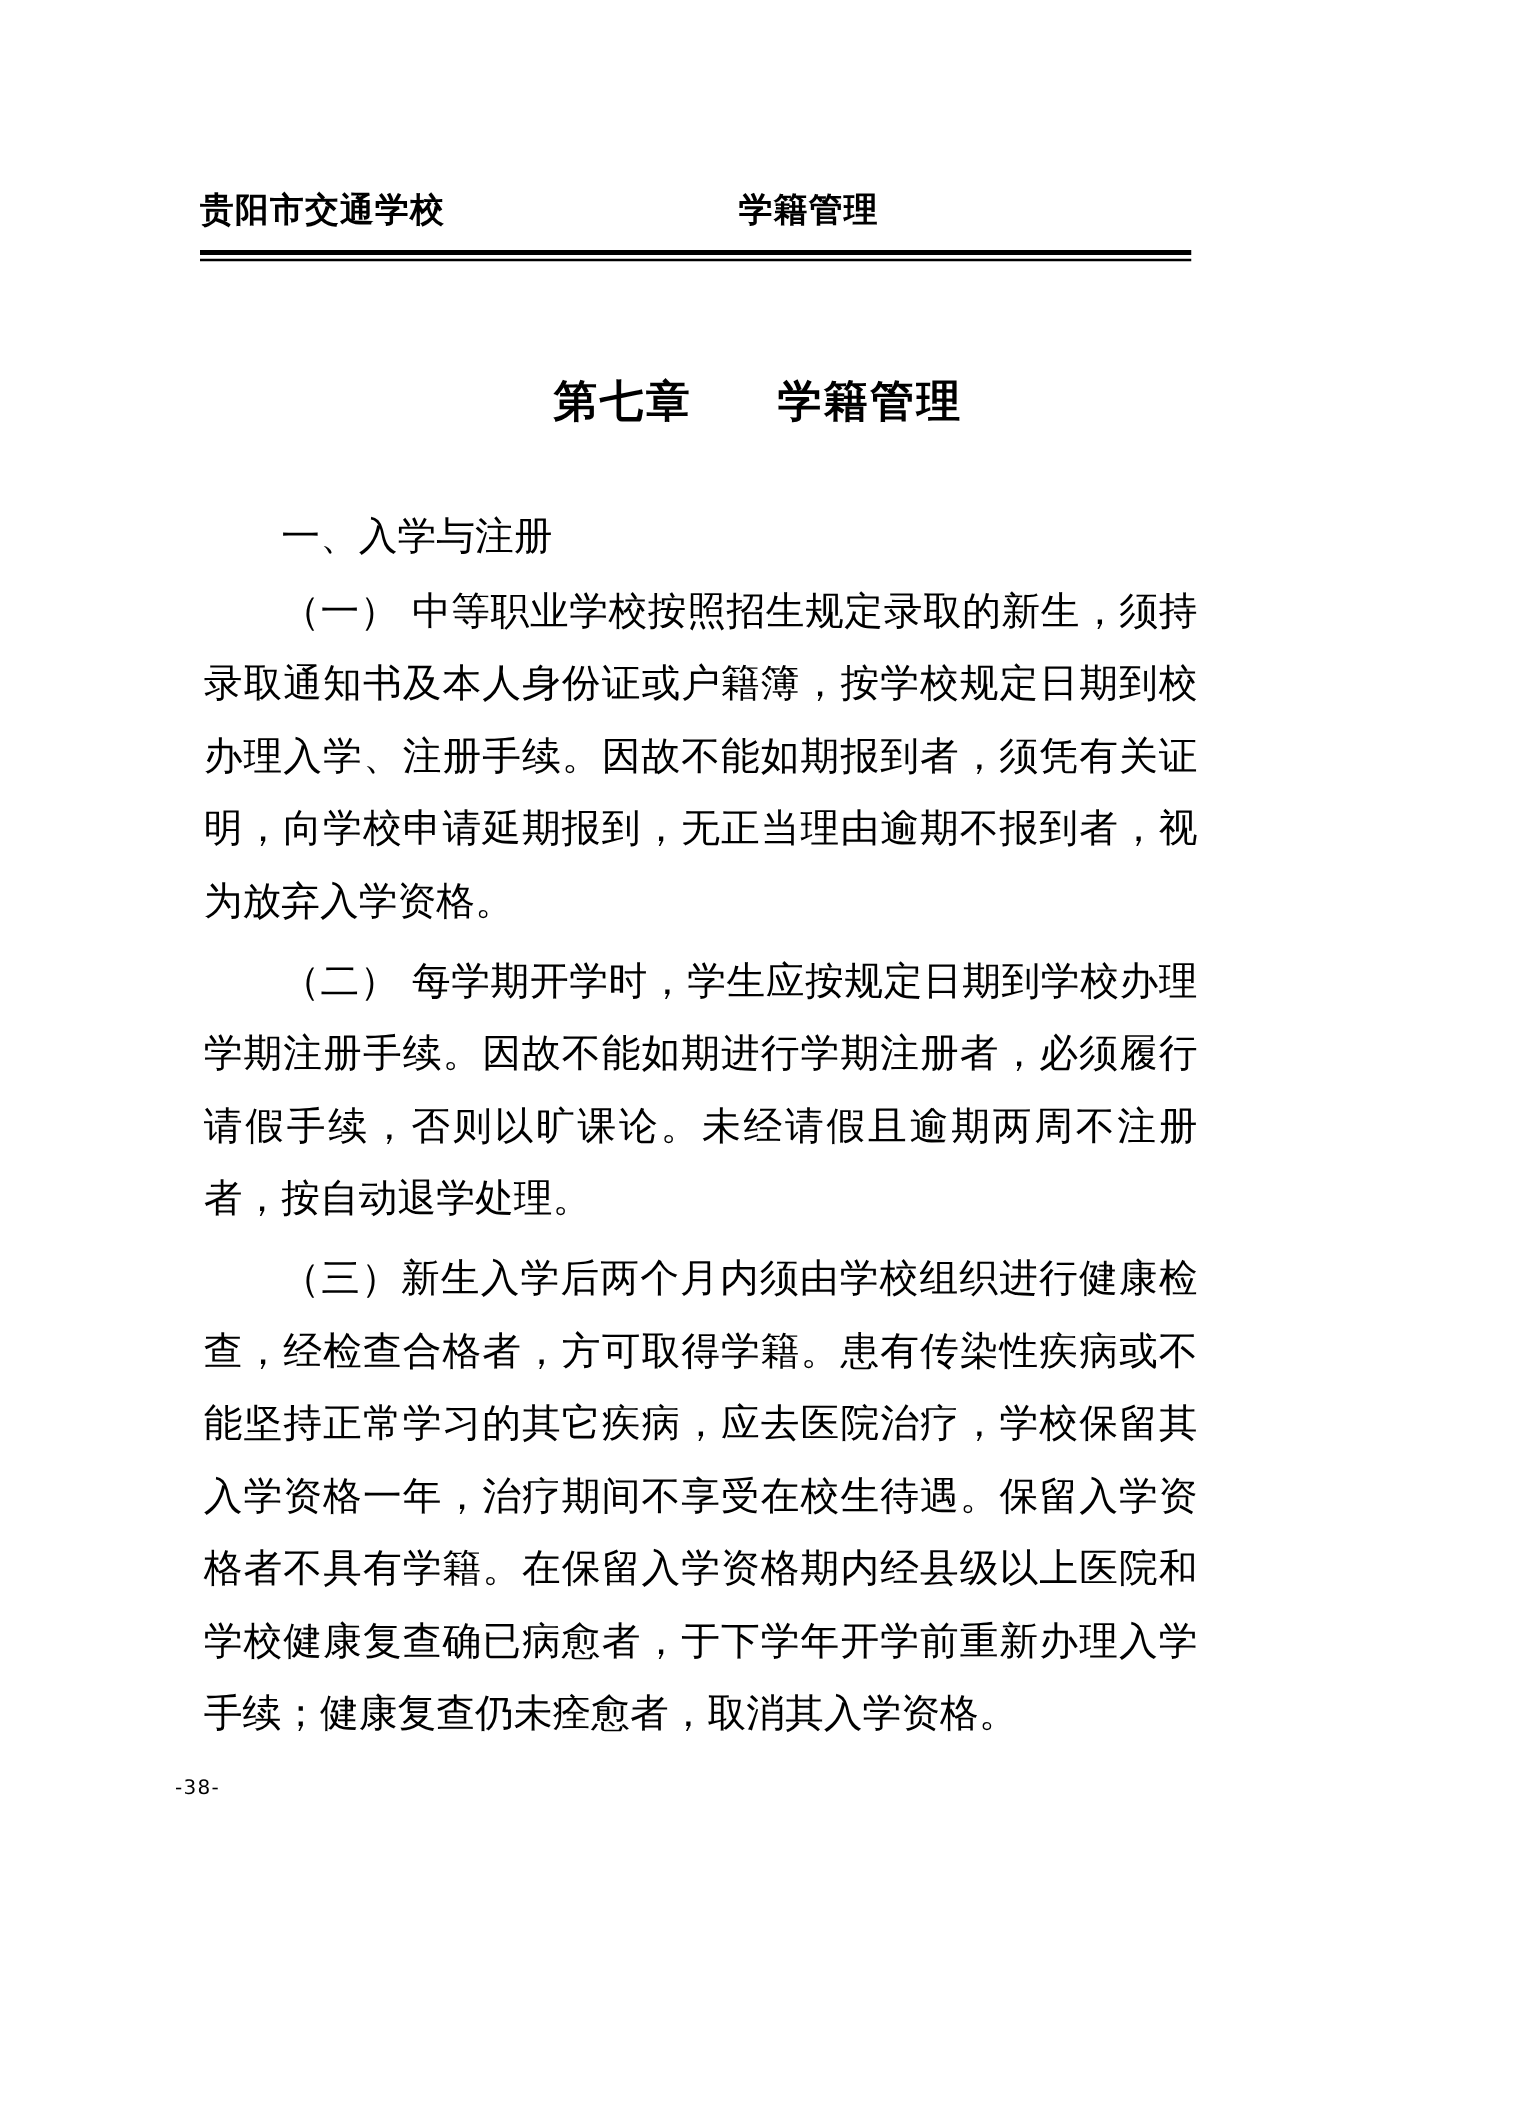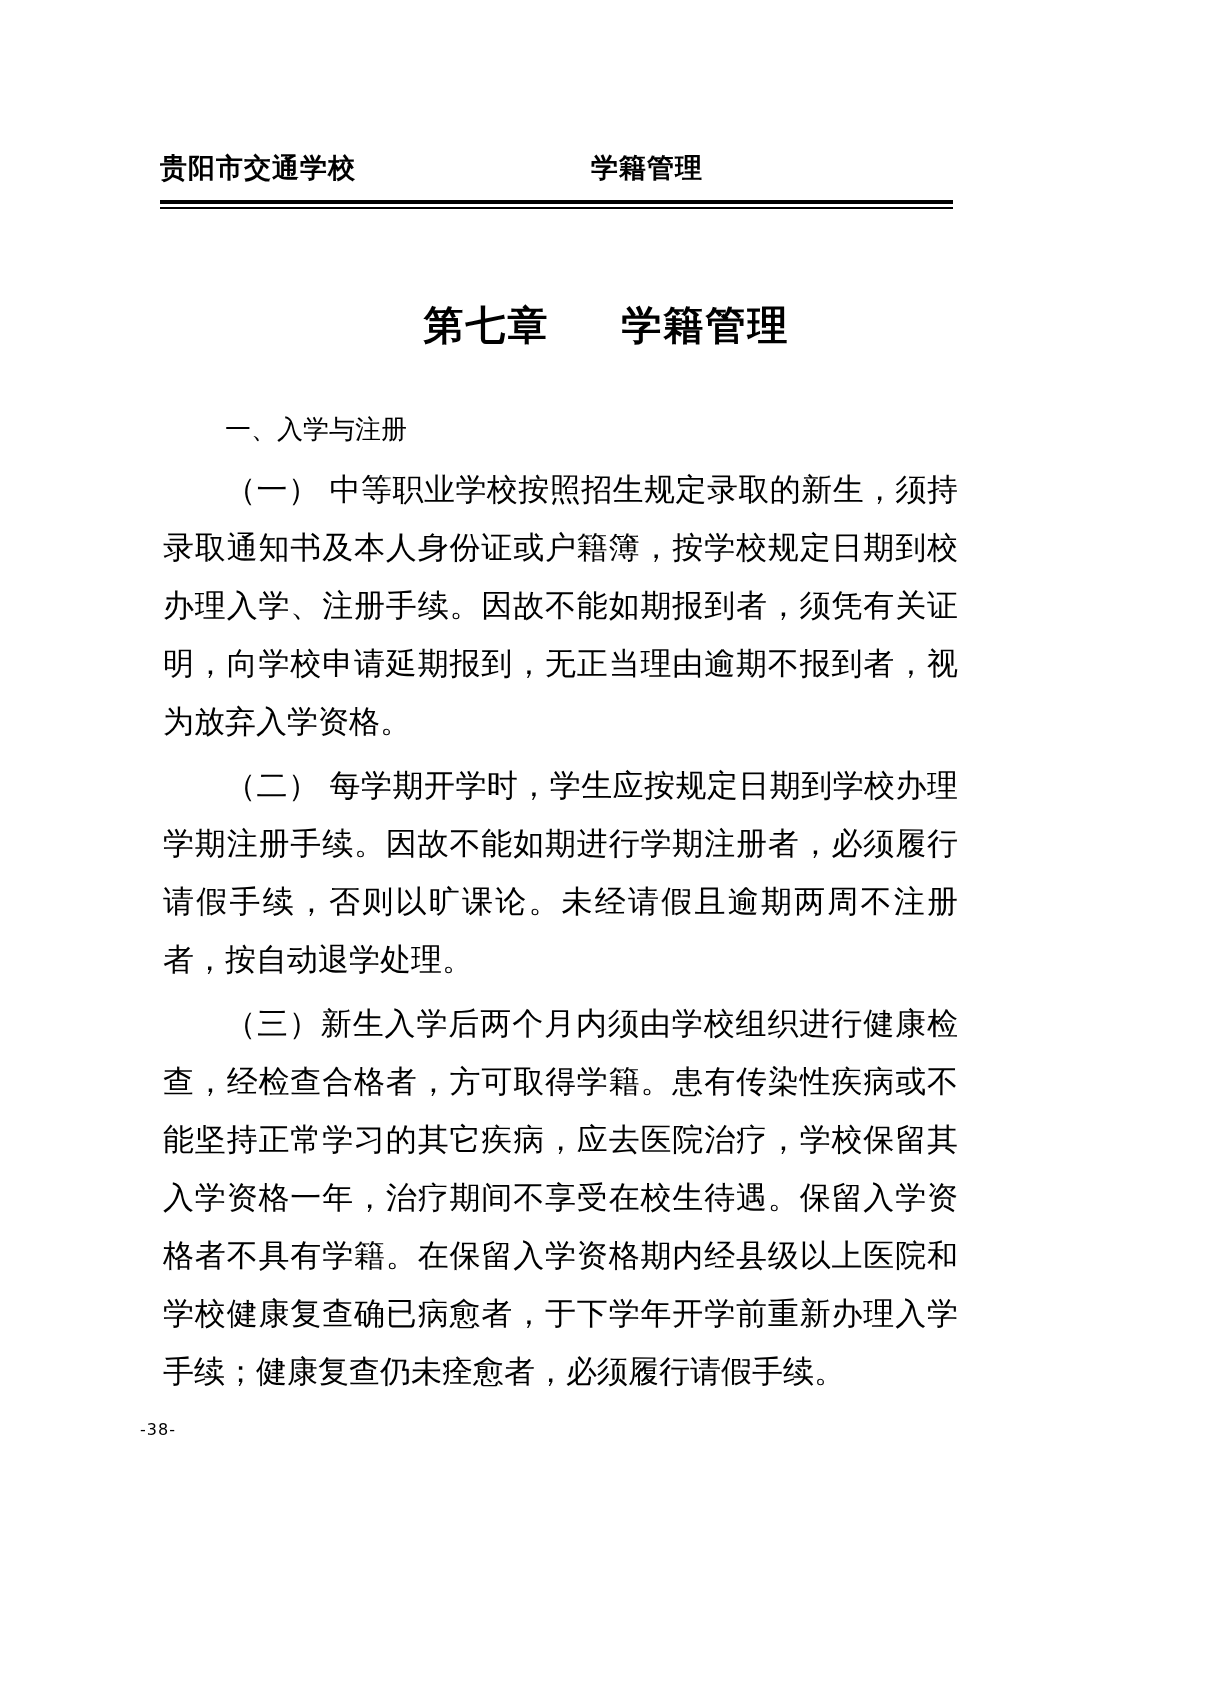--- a/index.html
+++ b/index.html
@@ -60,21 +60,21 @@
     box-sizing: content-box;
   }
 
   
   .chapter-title {
     position: absolute;
     top: 298px;
     left: 0;
     width: 1213px;
     text-align: center;
-    font-size: 40px;
+    font-size: 35px;
     font-weight: bold;
     letter-spacing: 2px;
   }
   .chapter-title .gap {
     display: inline-block;
     width: 40px;
   }
 
   
   .body {
@@ -87,21 +87,21 @@
     margin: 0 0 6px 0;
     font-size: 31px;
     line-height: 58px;
     text-align: justify;
     text-justify: inter-ideograph;
     letter-spacing: 0px;
   }
   p.section-heading {
     margin: 0 0 2px 0;
     padding-left: 62px;
-    font-size: 26px;
+    font-size: 31px;
     line-height: 58px;
   }
   p.indent {
     text-indent: 62px;
   }
 
   
   .page-number {
     position: absolute;
     left: 140px;
@@ -127,18 +127,18 @@
     <span>学籍管理</span>
   </div>
 
   <div class="body">
     <p class="section-heading">一、入学与注册</p>
 
     <p class="para indent">（一） 中等职业学校按照招生规定录取的新生，须持录取通知书及本人身份证或户籍簿，按学校规定日期到校办理入学、注册手续。因故不能如期报到者，须凭有关证明，向学校申请延期报到，无正当理由逾期不报到者，视为放弃入学资格。</p>
 
     <p class="para indent">（二） 每学期开学时，学生应按规定日期到学校办理学期注册手续。因故不能如期进行学期注册者，必须履行请假手续，否则以旷课论。未经请假且逾期两周不注册者，按自动退学处理。</p>
 
-    <p class="para indent">（三）新生入学后两个月内须由学校组织进行健康检查，经检查合格者，方可取得学籍。患有传染性疾病或不能坚持正常学习的其它疾病，应去医院治疗，学校保留其入学资格一年，治疗期间不享受在校生待遇。保留入学资格者不具有学籍。在保留入学资格期内经县级以上医院和学校健康复查确已病愈者，于下学年开学前重新办理入学手续；健康复查仍未痊愈者，必须履行请假手续。</p>
+    <p class="para indent">（三）新生入学后两个月内须由学校组织进行健康检查，经检查合格者，方可取得学籍。患有传染性疾病或不能坚持正常学习的其它疾病，应去医院治疗，学校保留其入学资格一年，治疗期间不享受在校生待遇。保留入学资格者不具有学籍。在保留入学资格期内经县级以上医院和学校健康复查确已病愈者，于下学年开学前重新办理入学手续；健康复查仍未痊愈者，取消其入学资格。</p>
   </div>
 
   <div class="page-number">-38-</div>
 
 </div>
 
 </body></html>

